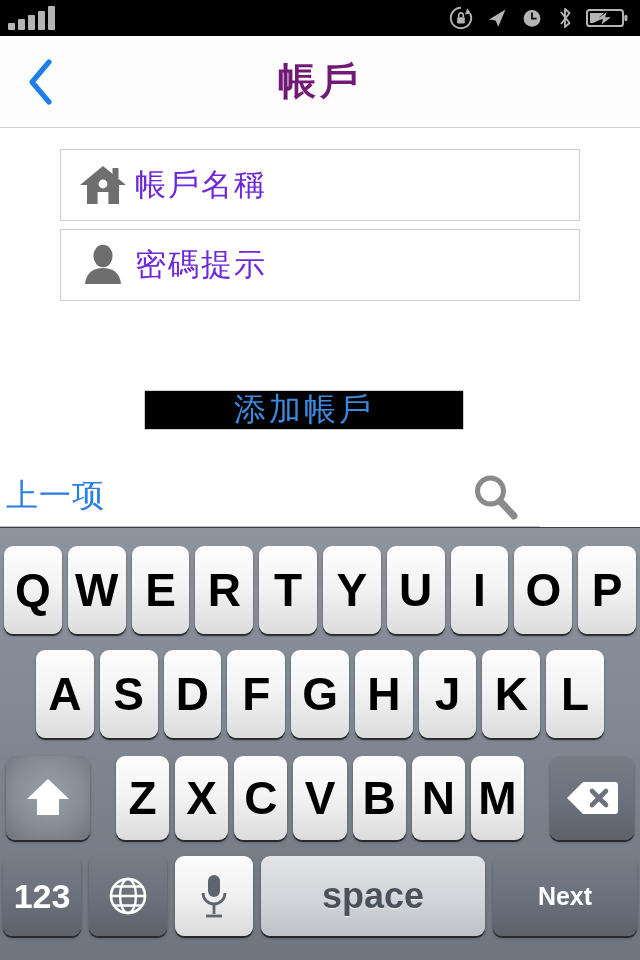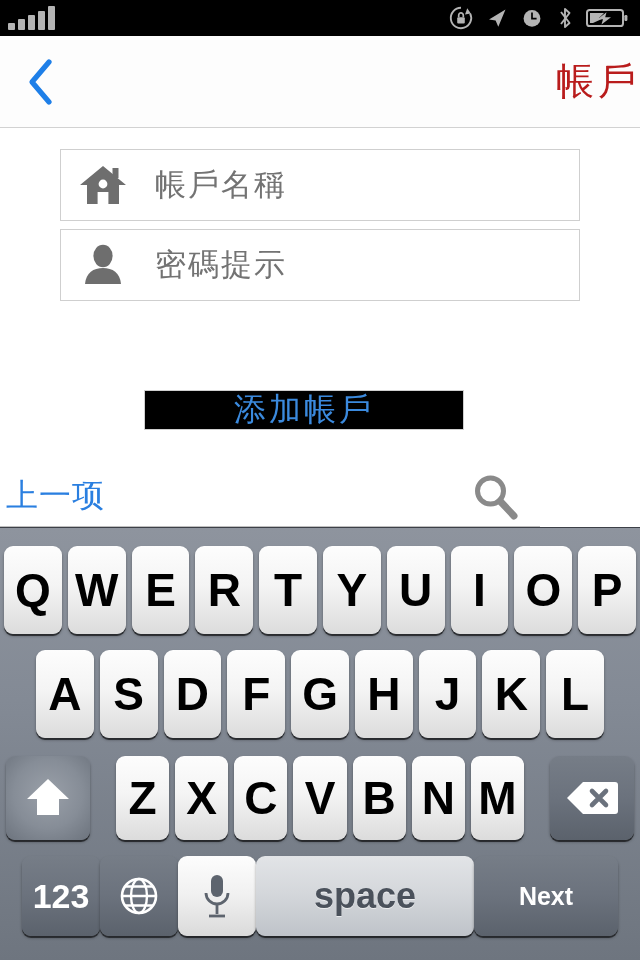--- a/index.html
+++ b/index.html
@@ -38,24 +38,24 @@
     border-bottom: 1px solid #d2d2d2;
     display: flex; align-items: center;
   }
   .nav-back {
     position: absolute; left: 14px; top: 50%; transform: translateY(-50%);
     width: 52px; height: 56px;
     display: flex; align-items: center; justify-content: center;
     cursor: pointer;
   }
   .nav-title {
-    width: 100%; text-align: right;
-    color: #b91c1c;
+    width: 100%; text-align: center;
+    color: #701a75;
     font-size: 38px;
-    font-weight: 400;
+    font-weight: 700;
     letter-spacing: 4px;
   }
 
   
   .form-area {
     position: absolute; top: 129px; left: 0;
     width: 640px; height: 336px;
     background: #fff;
   }
   .field {
@@ -68,24 +68,24 @@
   }
   .field-1 { top: 20px; }
   .field-2 { top: 100px; }
   .field-3 { top: 180px; }
   .field-icon {
     width: 56px; height: 52px;
     display: flex; align-items: center; justify-content: center;
     flex: none;
   }
   .field-ph {
-    color: #737373;
+    color: #6d28d9;
     font-size: 31px;
     letter-spacing: 2px;
-    margin-left: 24px;
+    margin-left: 4px;
     white-space: nowrap;
     font-family: Liberation Mono, monospace;
   }
   .add-btn {
     position: absolute; left: 144px; top: 261px;
     width: 320px; height: 40px;
     border: 1px solid #cfcfcf;
     background: #000000;
     display: flex; align-items: center; justify-content: center;
     color: #3b8ade;
@@ -121,21 +121,21 @@
     position: absolute; top: 527px; left: 0;
     width: 640px; height: 433px;
     background: linear-gradient(to bottom, #8e949e 0%, #838a95 40%, #6e757f 100%);
     border-top: 1px solid #3c4047;
     padding-top: 10px;
   }
   .krow { display: flex; align-items: center; width: 640px; }
   .krow-1 { height: 104px; padding: 0 4px; gap: 6px; }
   .krow-2 { height: 104px; padding: 0 36px; gap: 6px; }
   .krow-3 { height: 104px; padding: 0 6px; gap: 6px; }
-  .krow-4 { height: 92px; padding: 0 22px; }
+  .krow-4 { height: 92px; padding: 0 3px; gap: 8px; }
 
   .key {
     flex: 1;
     height: 88px;
     border-radius: 9px;
     display: flex; align-items: center; justify-content: center;
     font-size: 46px; font-weight: bold;
     color: #000;
     background: linear-gradient(to bottom, #fdfdfd 0%, #f4f4f4 45%, #dcdcdc 100%);
     box-shadow: 0 2px 0 rgba(0,0,0,0.55), 0 2px 3px rgba(0,0,0,0.35);

